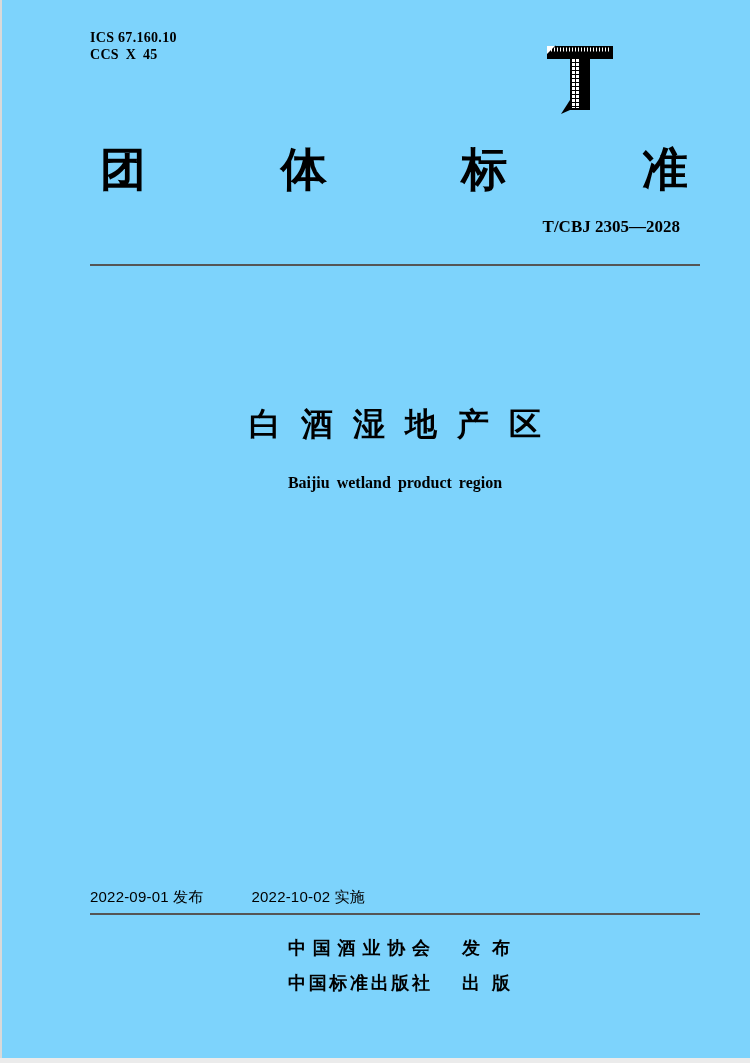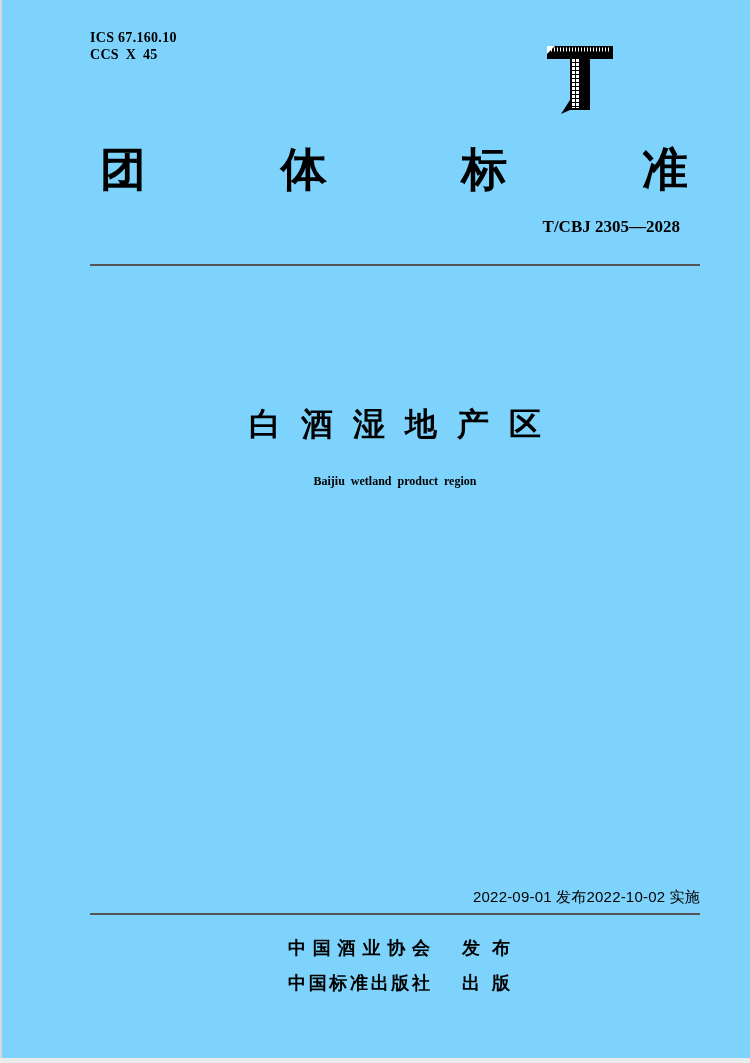--- a/index.html
+++ b/index.html
@@ -54,29 +54,30 @@
   .title-cn {
     position: absolute; left: 249px; top: 408px;
     width: 292px;
     display: flex; justify-content: space-between;
     font-size: 32px; font-weight: bold; line-height: 1;
   }
   .title-en {
     position: absolute; left: 90px; top: 474px;
     width: 610px; text-align: center;
     font-family: "Liberation Serif", serif;
-    font-weight: bold; font-size: 12px;
+    font-weight: bold; font-size: 16px;
     word-spacing: 3px;
   }
   .dates {
     position: absolute; left: 90px; top: 888px;
     width: 610px;
-    display: flex; justify-content: flex-end;
+    display: flex; justify-content: flex-start;
     font-size: 15px; font-weight: 500;
     letter-spacing: 0.2px;
+    gap: 48px;
   }
   .publishers {
     position: absolute; left: 288px; top: 936px;
     font-size: 18px; font-weight: 600;
   }
   .pub-row { display: flex; align-items: baseline; margin-bottom: 11px; }
   .pub-name { width: 142px; display: flex; justify-content: space-between; }
   .pub-action { width: 48px; margin-left: 32px; display: flex; justify-content: space-between; }
 </style>
 </head>

